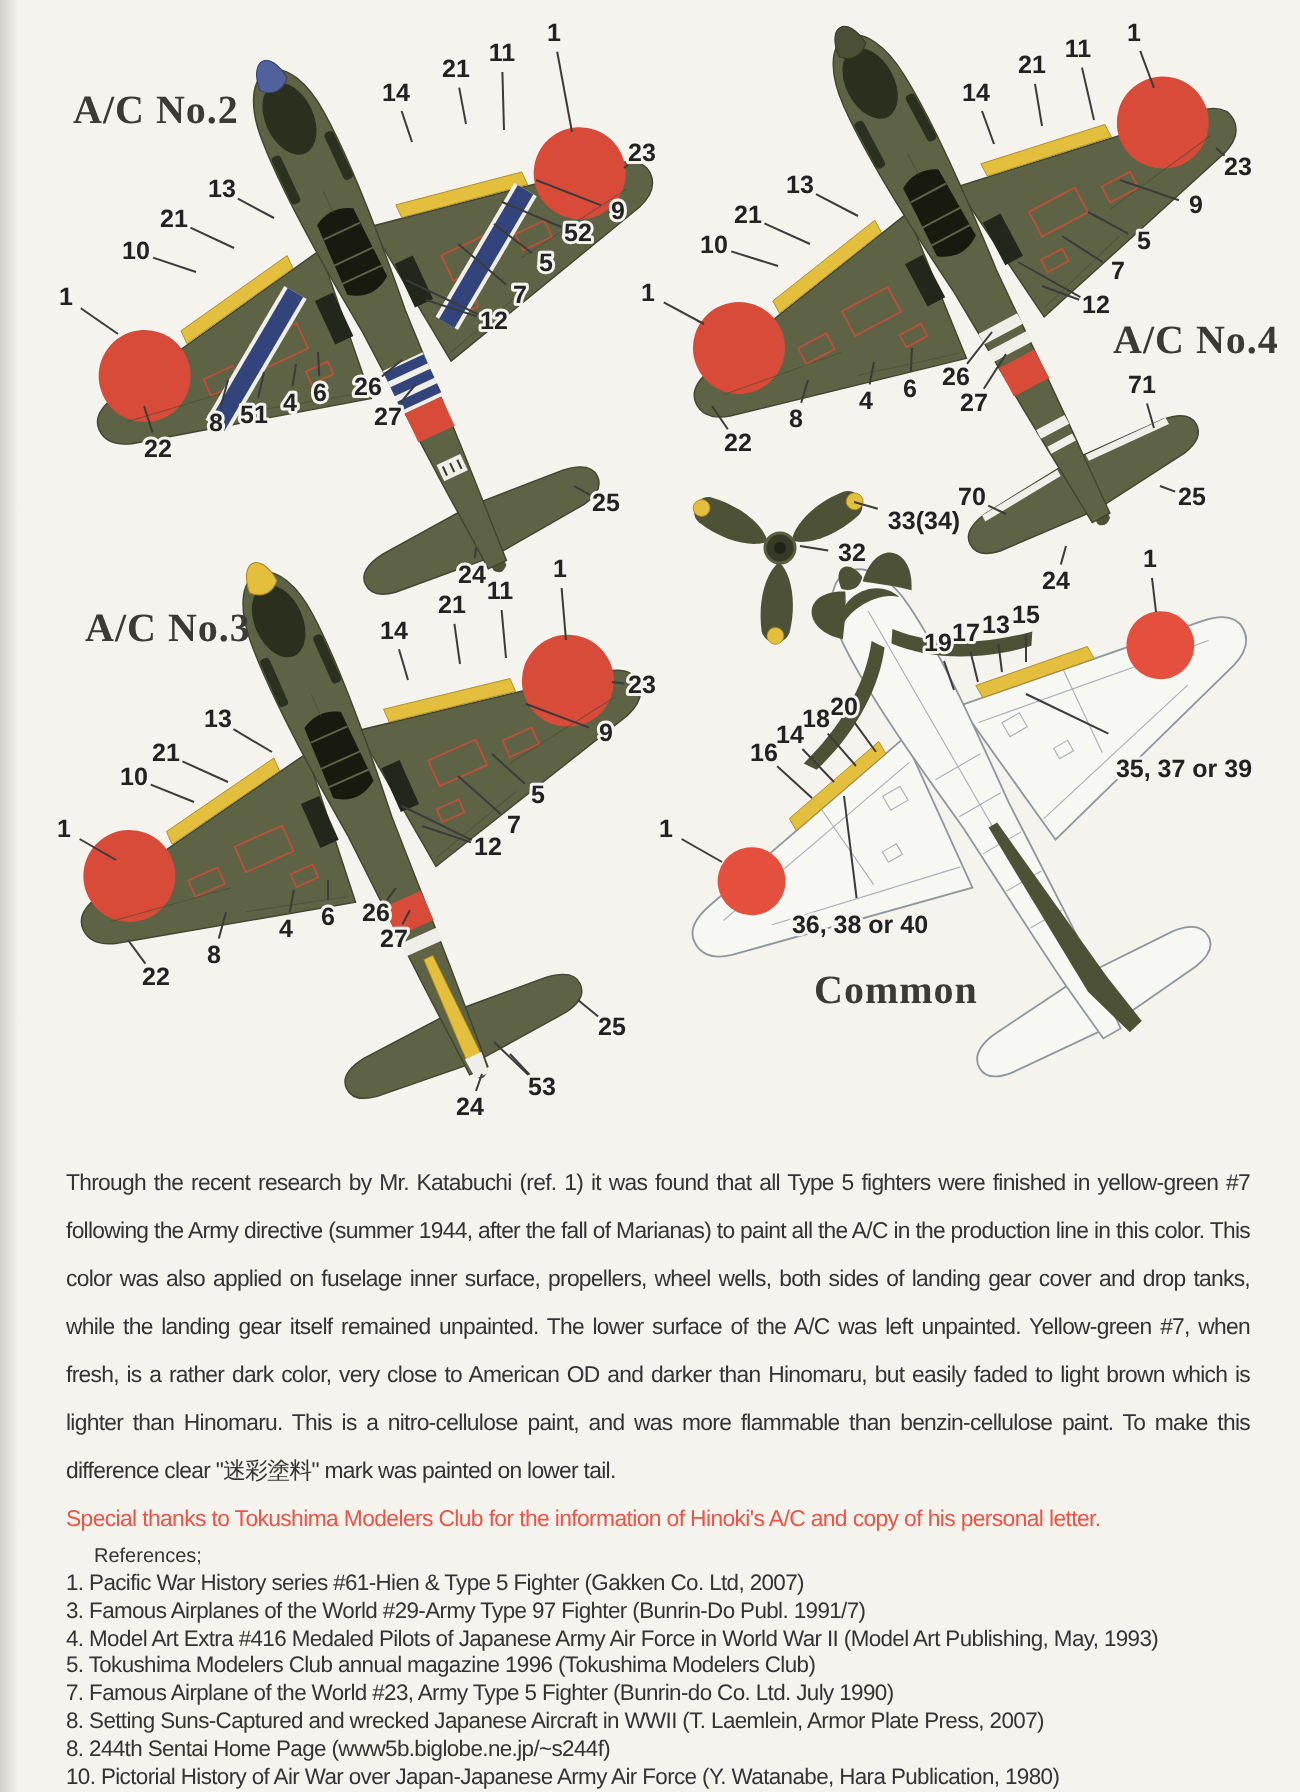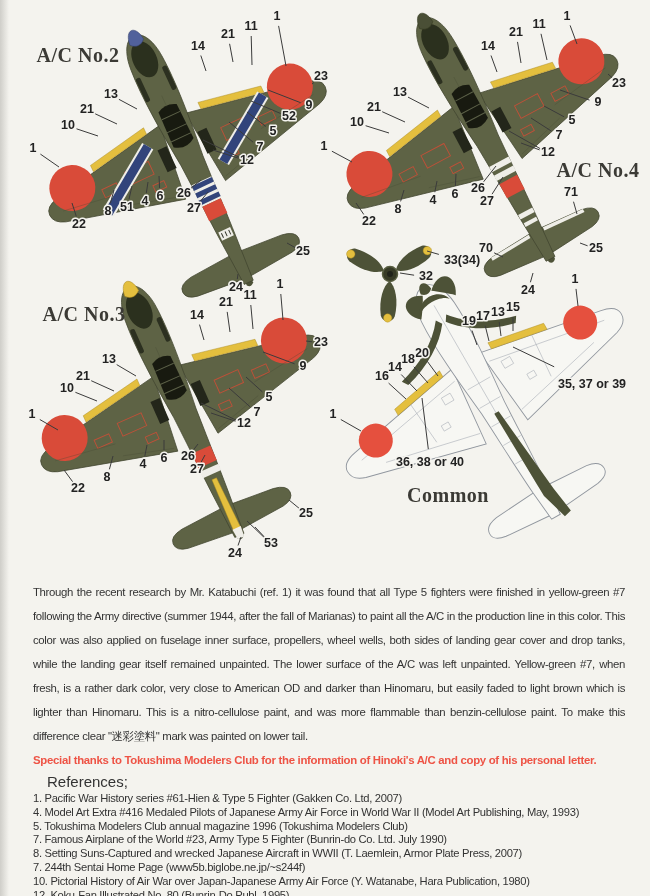--- a/index.html
+++ b/index.html
@@ -31,23 +31,23 @@
   .callout{font-family:"Liberation Sans",sans-serif;font-size:12.5px;font-weight:600;
            fill:#222;text-anchor:middle;dominant-baseline:middle;
            paint-order:stroke;stroke:#f4f3ee;stroke-width:3px;stroke-linejoin:round;}
   .callout-line{stroke:#3b3b3b;stroke-width:1}
   .ac-title{font-family:"Liberation Serif",serif;font-size:20px;font-weight:bold;fill:#3b3a35;
             text-anchor:middle;dominant-baseline:middle;letter-spacing:.5px;}
 
   
   .textcol{position:absolute;left:33px;top:580px;width:592px;color:#333;}
   .para{font-size:11.4px;line-height:24px;text-align:justify;letter-spacing:-0.35px;margin:0;}
-  .thanks{margin:5px 0 0 0;color:#ee5345;font-weight:bold;font-size:11.4px;line-height:14px;
+  .thanks{margin:5px 0 0 0;color:#ee5345;font-weight:normal;font-size:11.4px;line-height:14px;
           letter-spacing:-0.3px;white-space:nowrap;}
-  .refhead{margin:6px 0 2px 14px;font-size:15px;}
+  .refhead{margin:6px 0 2px 14px;font-size:10px;}
   ul.refs{list-style:none;margin:1px 0 0 0;padding:0;font-size:11.2px;line-height:13.8px;
           letter-spacing:-0.3px;white-space:nowrap;width:617px;}
 </style>
 </head>
 <body>
 
 <div class="page">
   <div class="edge-shade"></div>
 
   <div class="figure-wrap">
@@ -346,22 +346,23 @@
         </g>
     </svg>
   </div>
 
   <div class="textcol">
     <p class="para">Through the recent research by Mr. Katabuchi (ref. 1) it was found that all Type 5 fighters were finished in yellow-green #7 following the Army directive (summer 1944, after the fall of Marianas) to paint all the A/C in the production line in this color. This color was also applied on fuselage inner surface, propellers, wheel wells, both sides of landing gear cover and drop tanks, while the landing gear itself remained unpainted. The lower surface of the A/C was left unpainted. Yellow-green #7, when fresh, is a rather dark color, very close to American OD and darker than Hinomaru, but easily faded to light brown which is lighter than Hinomaru. This is a nitro-cellulose paint, and was more flammable than benzin-cellulose paint. To make this difference clear "迷彩塗料" mark was painted on lower tail.</p>
     <p class="thanks">Special thanks to Tokushima Modelers Club for the information of Hinoki's A/C and copy of his personal letter.</p>
     <div class="refhead">References;</div>
     <ul class="refs">
         <li>1. Pacific War History series #61-Hien &amp; Type 5 Fighter (Gakken Co. Ltd, 2007)</li>
+        <li>3. Famous Airplanes of the World #29-Army Type 97 Fighter (Bunrin-Do Publ. 1991/7)</li>
         <li>4. Model Art Extra #416 Medaled Pilots of Japanese Army Air Force in World War II (Model Art Publishing, May, 1993)</li>
         <li>5. Tokushima Modelers Club annual magazine 1996 (Tokushima Modelers Club)</li>
         <li>7. Famous Airplane of the World #23, Army Type 5 Fighter (Bunrin-do Co. Ltd. July 1990)</li>
         <li>8. Setting Suns-Captured and wrecked Japanese Aircraft in WWII (T. Laemlein, Armor Plate Press, 2007)</li>
-        <li>7. 244th Sentai Home Page (www5b.biglobe.ne.jp/~s244f)</li>
+        <li>8. 244th Sentai Home Page (www5b.biglobe.ne.jp/~s244f)</li>
         <li>10. Pictorial History of Air War over Japan-Japanese Army Air Force (Y. Watanabe, Hara Publication, 1980)</li>
         <li>12. Koku-Fan Illustrated No. 80 (Bunrin-Do Publ. 1995).</li>
       </ul>
   </div>
 </div>
 
 </body></html>

